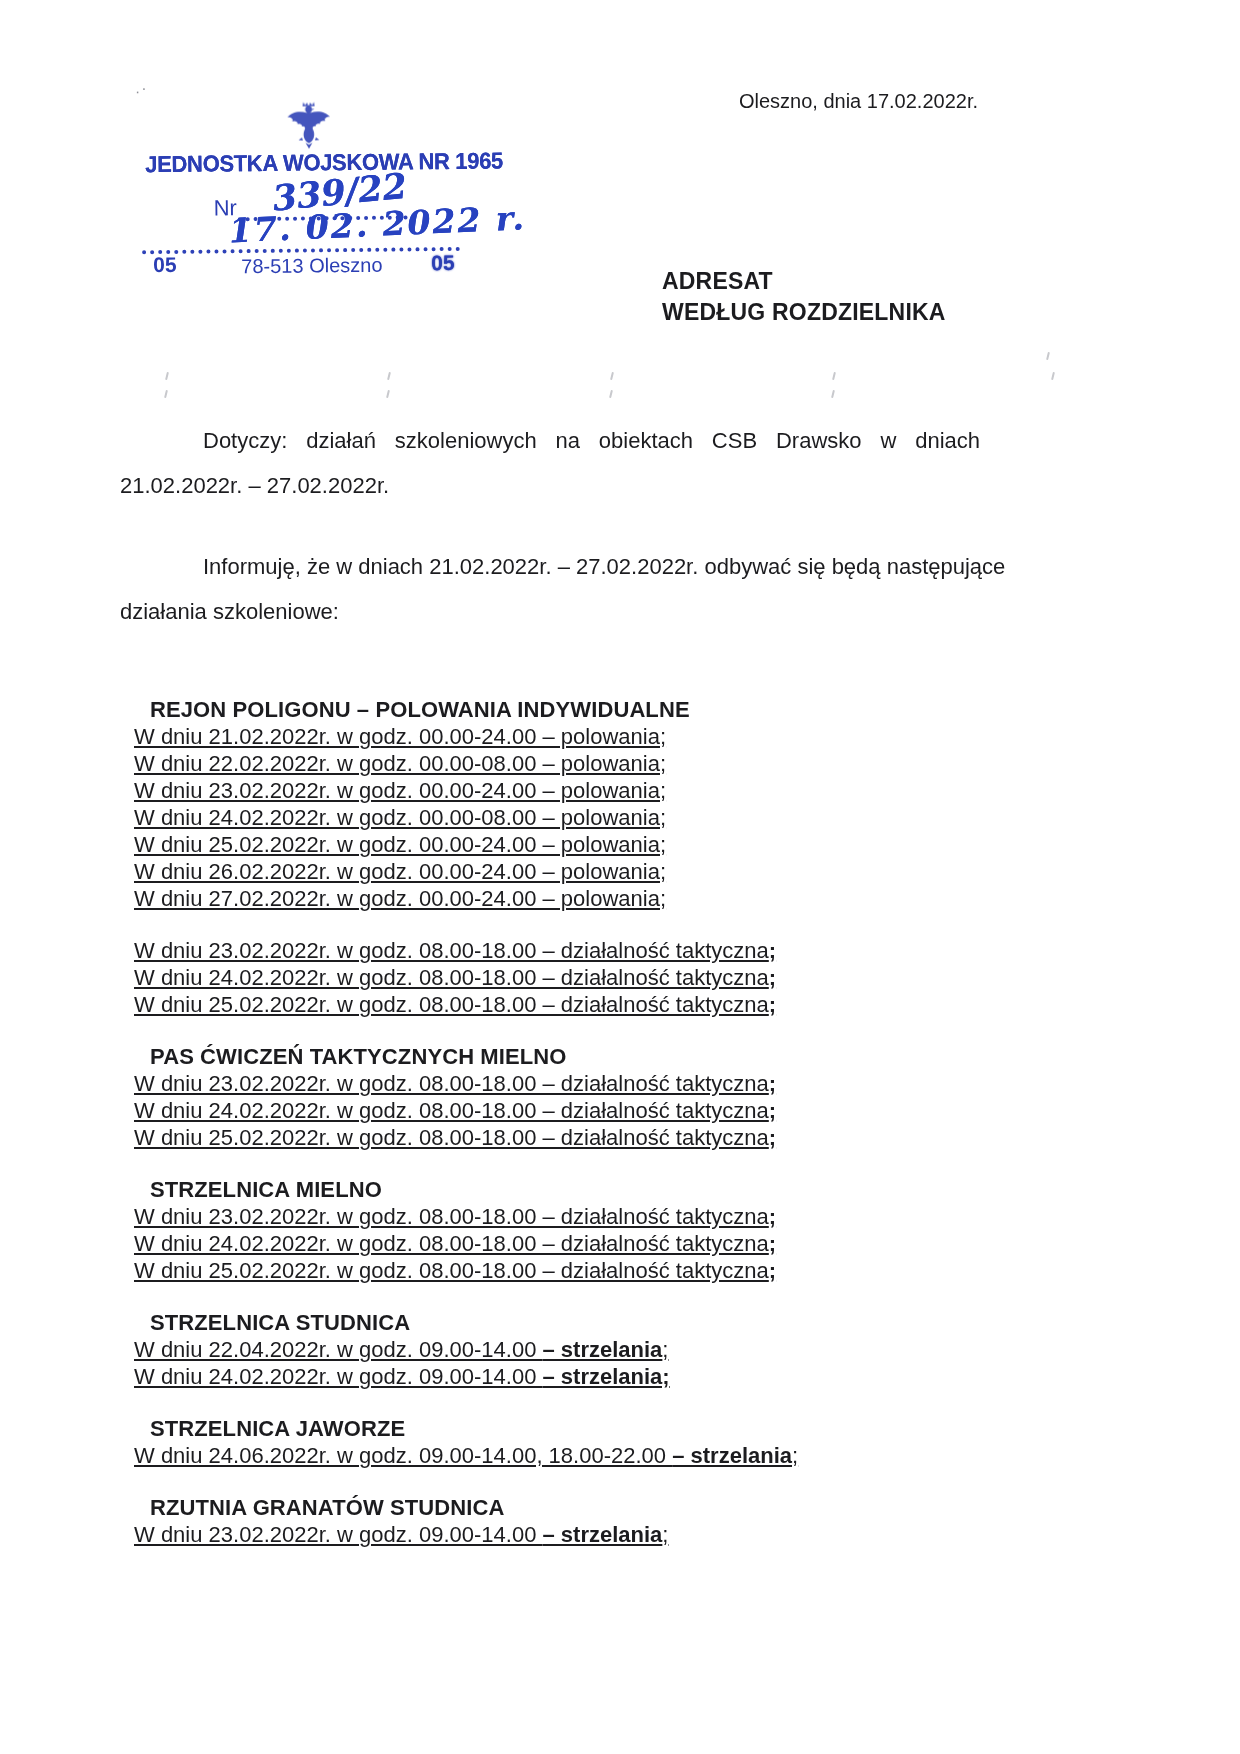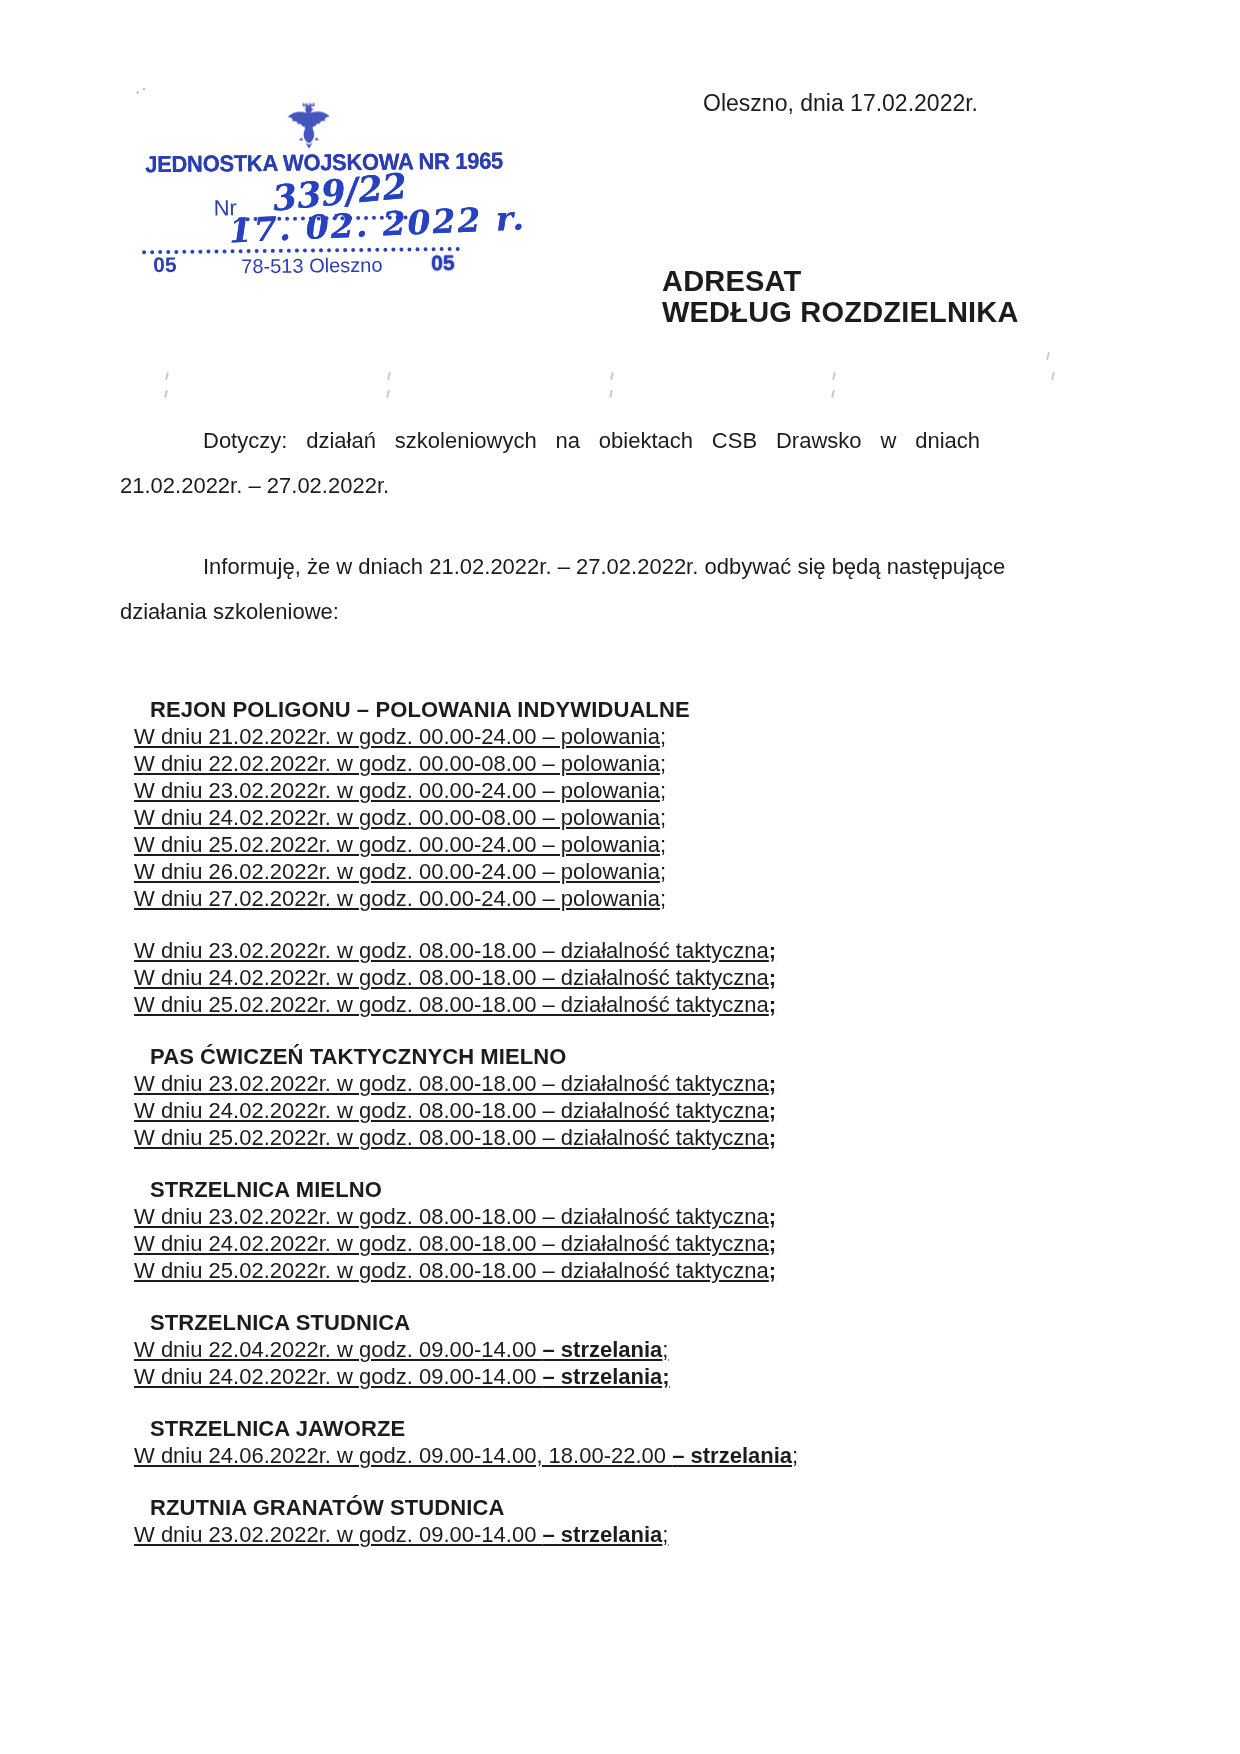--- a/index.html
+++ b/index.html
@@ -25,22 +25,22 @@
     color:#2742c0;text-shadow:0 0 .5px #2742c0;white-space:nowrap;
   }
   .hand-nr{position:absolute;left:272px;top:172px;font-size:35px;transform:rotate(-5deg);}
   .hand-date{position:absolute;left:228px;top:206px;font-size:33px;transform:rotate(-2deg);letter-spacing:2px;}
   .code-left{position:absolute;left:152px;top:252px;font-size:21px;font-weight:bold;}
   .postal{position:absolute;left:240px;top:255px;font-size:20px;}
   .code-right{position:absolute;left:430px;top:253px;font-size:21px;font-weight:bold;text-shadow:0 0 2px #2b3eb4;}
   .speck{position:absolute;left:136px;top:78px;color:#8f9097;font-size:15px;letter-spacing:2px;}
 
   
-  .date-line{position:absolute;left:118px;top:90px;width:860px;text-align:right;font-size:23px;}
-  .addressee{position:absolute;left:662px;top:266px;font-weight:bold;font-size:29px;line-height:31px;letter-spacing:.2px;}
+  .date-line{position:absolute;left:118px;top:90px;width:860px;text-align:right;font-size:20px;}
+  .addressee{position:absolute;left:662px;top:266px;font-weight:bold;font-size:23px;line-height:31px;letter-spacing:.2px;}
 
   
   .tick{position:absolute;width:2px;height:8px;background:#9b9ca4;opacity:.55;transform:rotate(14deg);border-radius:1px;}
 
   
   .body-block{position:absolute;left:120px;top:418px;width:860px;font-size:22px;}
   .para{line-height:45px;}
   .para + .para{margin-top:36px;}
   .jline{text-align:justify;text-align-last:justify;white-space:nowrap;}
   .indent{text-indent:83px;}

